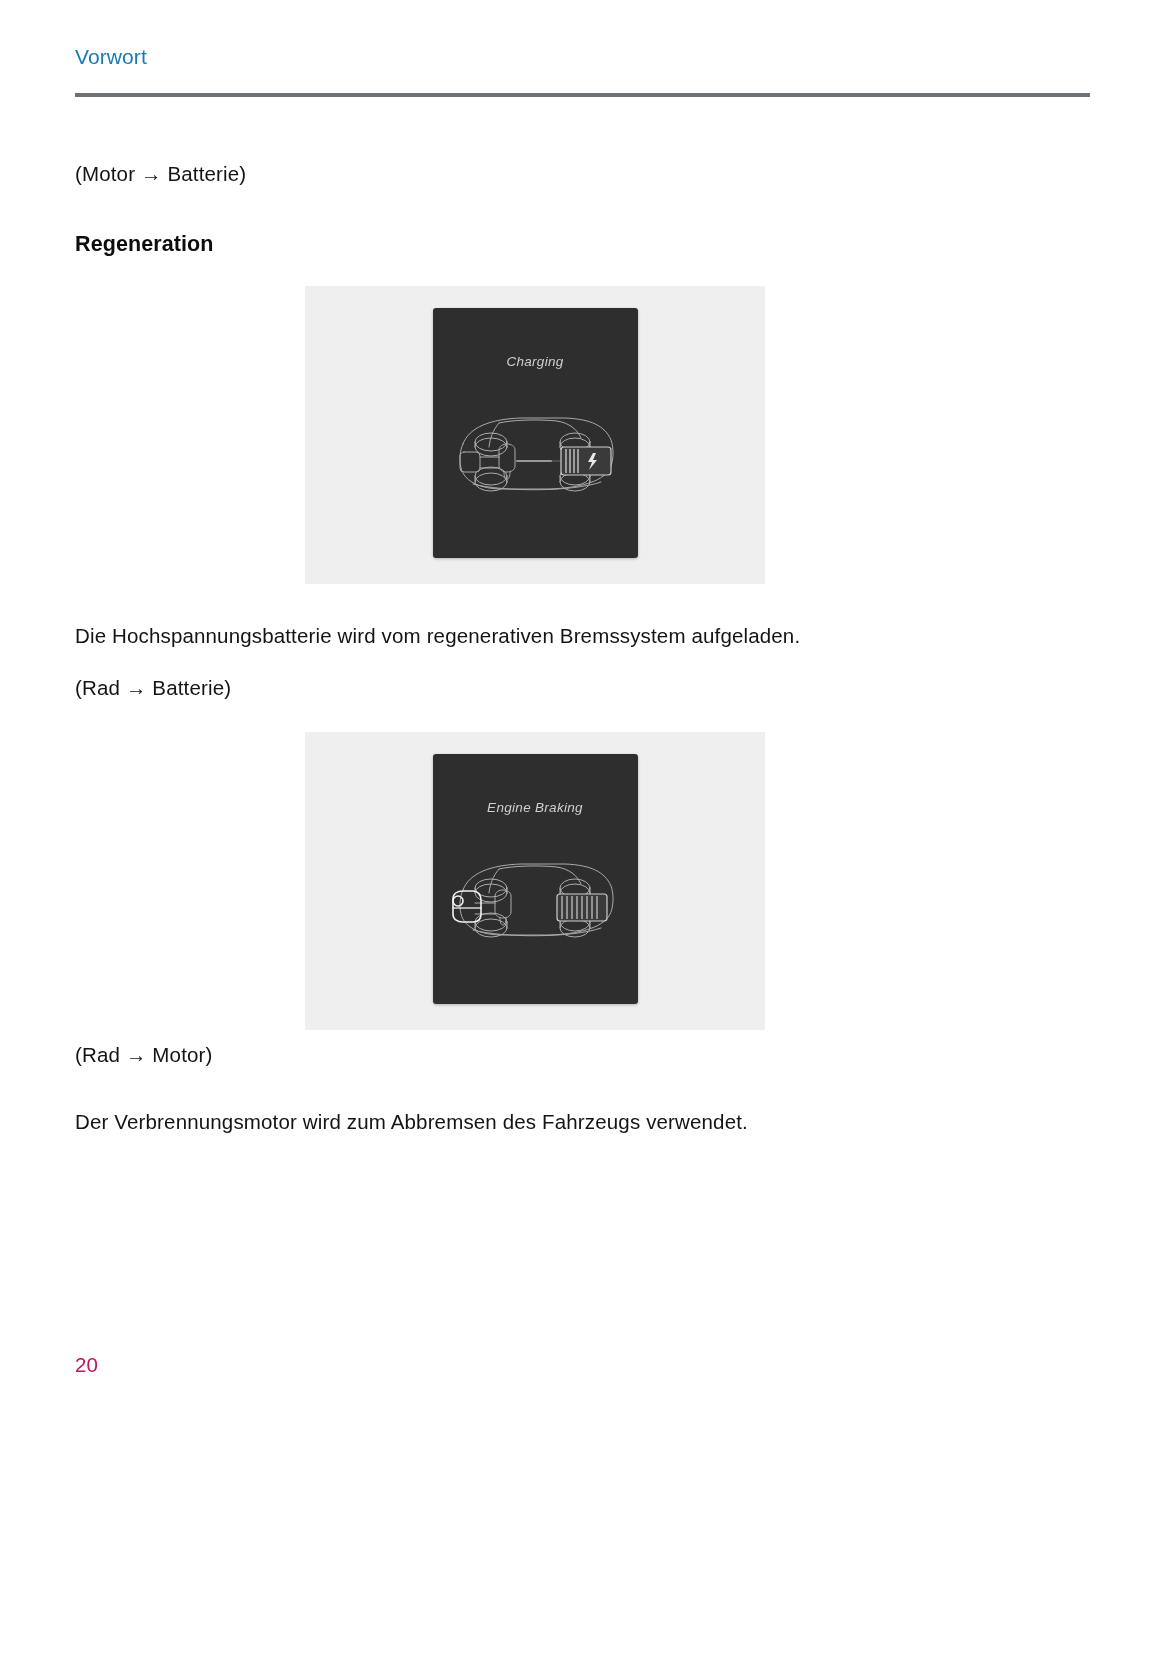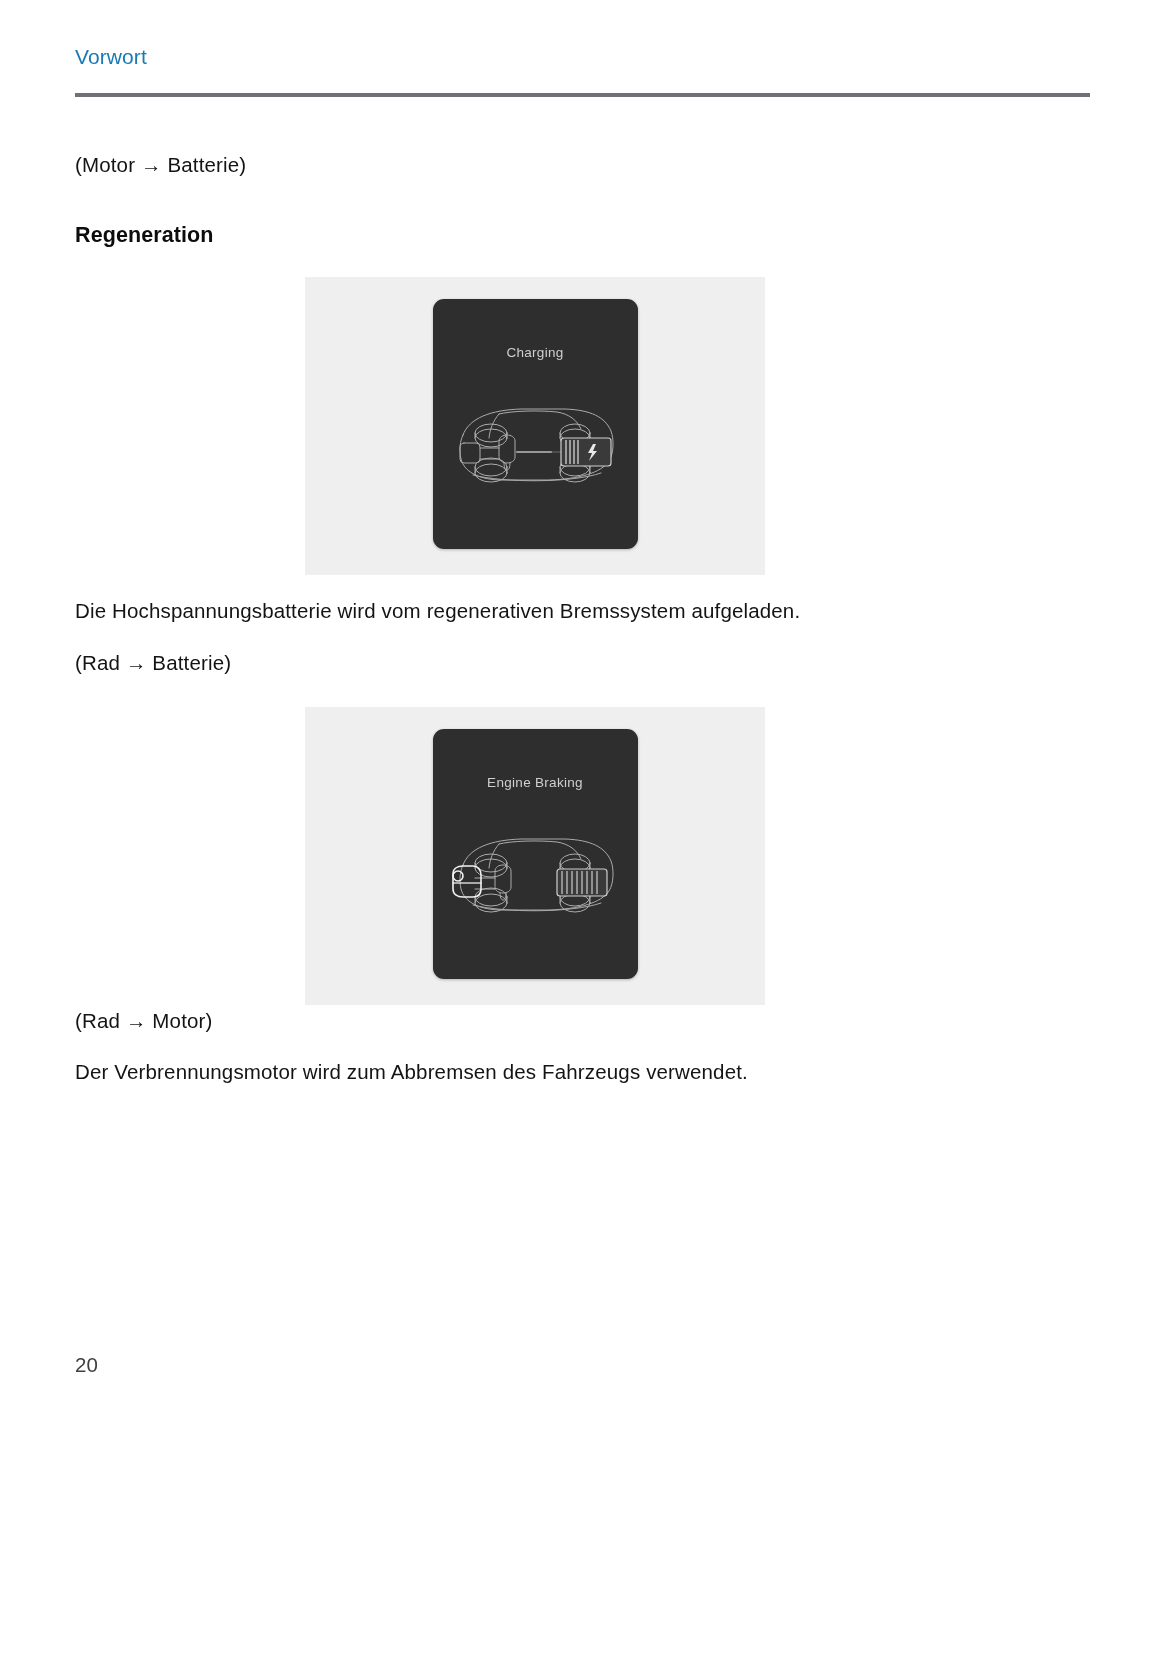--- a/index.html
+++ b/index.html
@@ -43,21 +43,21 @@
     padding-top: 52px;
   }
   .para {
     font-size: 20.5px;
     line-height: 31px;
     letter-spacing: 0.15px;
     color: #141414;
     max-width: 890px;
   }
   .para.tight {
-    margin-top: 0;
+    margin-top: 9px;
   }
   .heading {
     font-size: 21.5px;
     font-weight: bold;
     letter-spacing: 0.1px;
     color: #0d0d0d;
     margin-top: 43px;
   }
   
   .figure {
@@ -68,52 +68,53 @@
     display: flex;
     align-items: center;
     justify-content: center;
     padding: 22px 0 26px 0;
     box-sizing: border-box;
   }
   .panel {
     width: 205px;
     height: 250px;
     background: #2e2e2e;
-    border-radius: 11px;
+    border-radius: 3px;
     position: relative;
     box-shadow: 0 1px 3px rgba(0,0,0,0.25);
     overflow: hidden;
+    font-style: italic;
   }
   .panel-label {
     position: absolute;
     top: 46px;
     left: 0;
     right: 0;
     text-align: center;
     color: #cfcfcf;
     font-size: 13.5px;
     letter-spacing: 0.3px;
   }
   .panel-art {
     position: absolute;
     top: 92px;
     left: 0;
     width: 205px;
     height: 118px;
   }
   .after-figure {
-    margin-top: 20px;
+    margin-top: 36px;
   }
   
   .folio {
     position: absolute;
     left: 75px;
     bottom: 62px;
     font-size: 20.5px;
-    color: #404040;
+    color: #be185d;
     letter-spacing: 0.2px;
   }
 </style>
 </head>
 <body>
 
 <div class="page">
 
   <div class="header">
     <div class="header-title">Vorwort</div>

